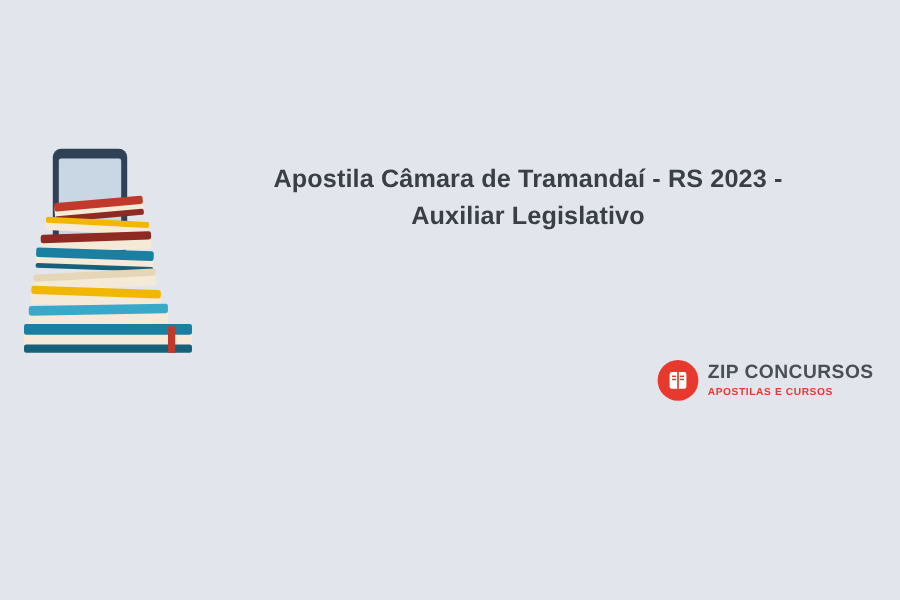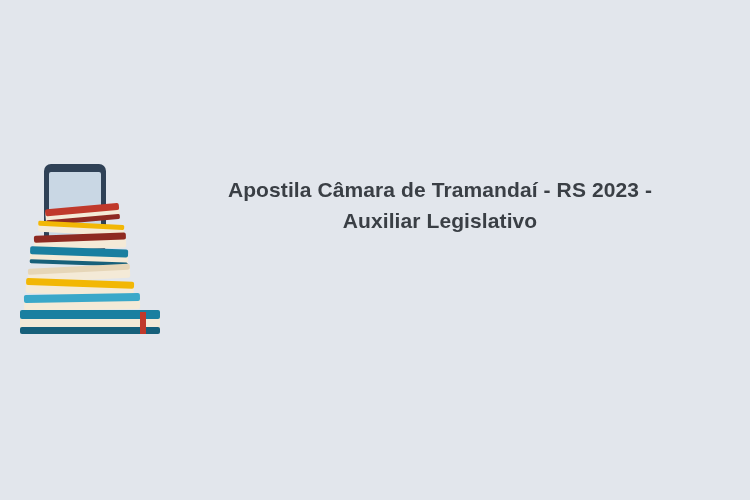--- a/index.html
+++ b/index.html
@@ -10,21 +10,21 @@
     width: 750px;
     height: 500px;
     background: #e2e6ec;
     font-family: "Liberation Sans", sans-serif;
     overflow: hidden;
     position: relative;
   }
   #card {
     position: absolute;
     left: 0; top: 0;
-    width: 750px; height: 356px; margin-top: 40px;
+    width: 750px; height: 356px;
   }
   
   #illustration {
     position: absolute;
     left: 14px;
     top: 120px;
     width: 160px;
     height: 200px;
   }
   #illustration svg { display: block; }
@@ -139,14 +139,30 @@
           <rect x="6" y="150" width="140" height="9" rx="2" fill="#1a7fa0"></rect>
           <rect x="6" y="167" width="140" height="7" rx="2" fill="#17607a"></rect>
           <rect x="126" y="152" width="6" height="22" fill="#c0392b"></rect>
         </g>
       </g>
     </svg>
   </div>
 
   <div id="title">Apostila Câmara de Tramandaí - RS 2023 - Auxiliar Legislativo</div>
 
+  <div id="logo">
+    <div id="logo-mark">
+      <svg width="20" height="20" viewBox="0 0 20 20" xmlns="http://www.w3.org/2000/svg">
+        <rect x="3" y="3" width="14" height="14" rx="2" fill="#ffffff"></rect>
+        <rect x="9.3" y="3" width="1.4" height="14" fill="#e8392f"></rect>
+        <rect x="5" y="6" width="3.4" height="1.2" fill="#e8392f"></rect>
+        <rect x="5" y="8.6" width="3.4" height="1.2" fill="#e8392f"></rect>
+        <rect x="11.6" y="6" width="3.4" height="1.2" fill="#e8392f"></rect>
+        <rect x="11.6" y="8.6" width="3.4" height="1.2" fill="#e8392f"></rect>
+      </svg>
+    </div>
+    <div id="logo-text">
+      <span id="logo-top">ZIP CONCURSOS</span>
+      <span id="logo-sub">APOSTILAS E CURSOS</span>
+    </div>
+  </div>
 
 </div>
 
 </body></html>

